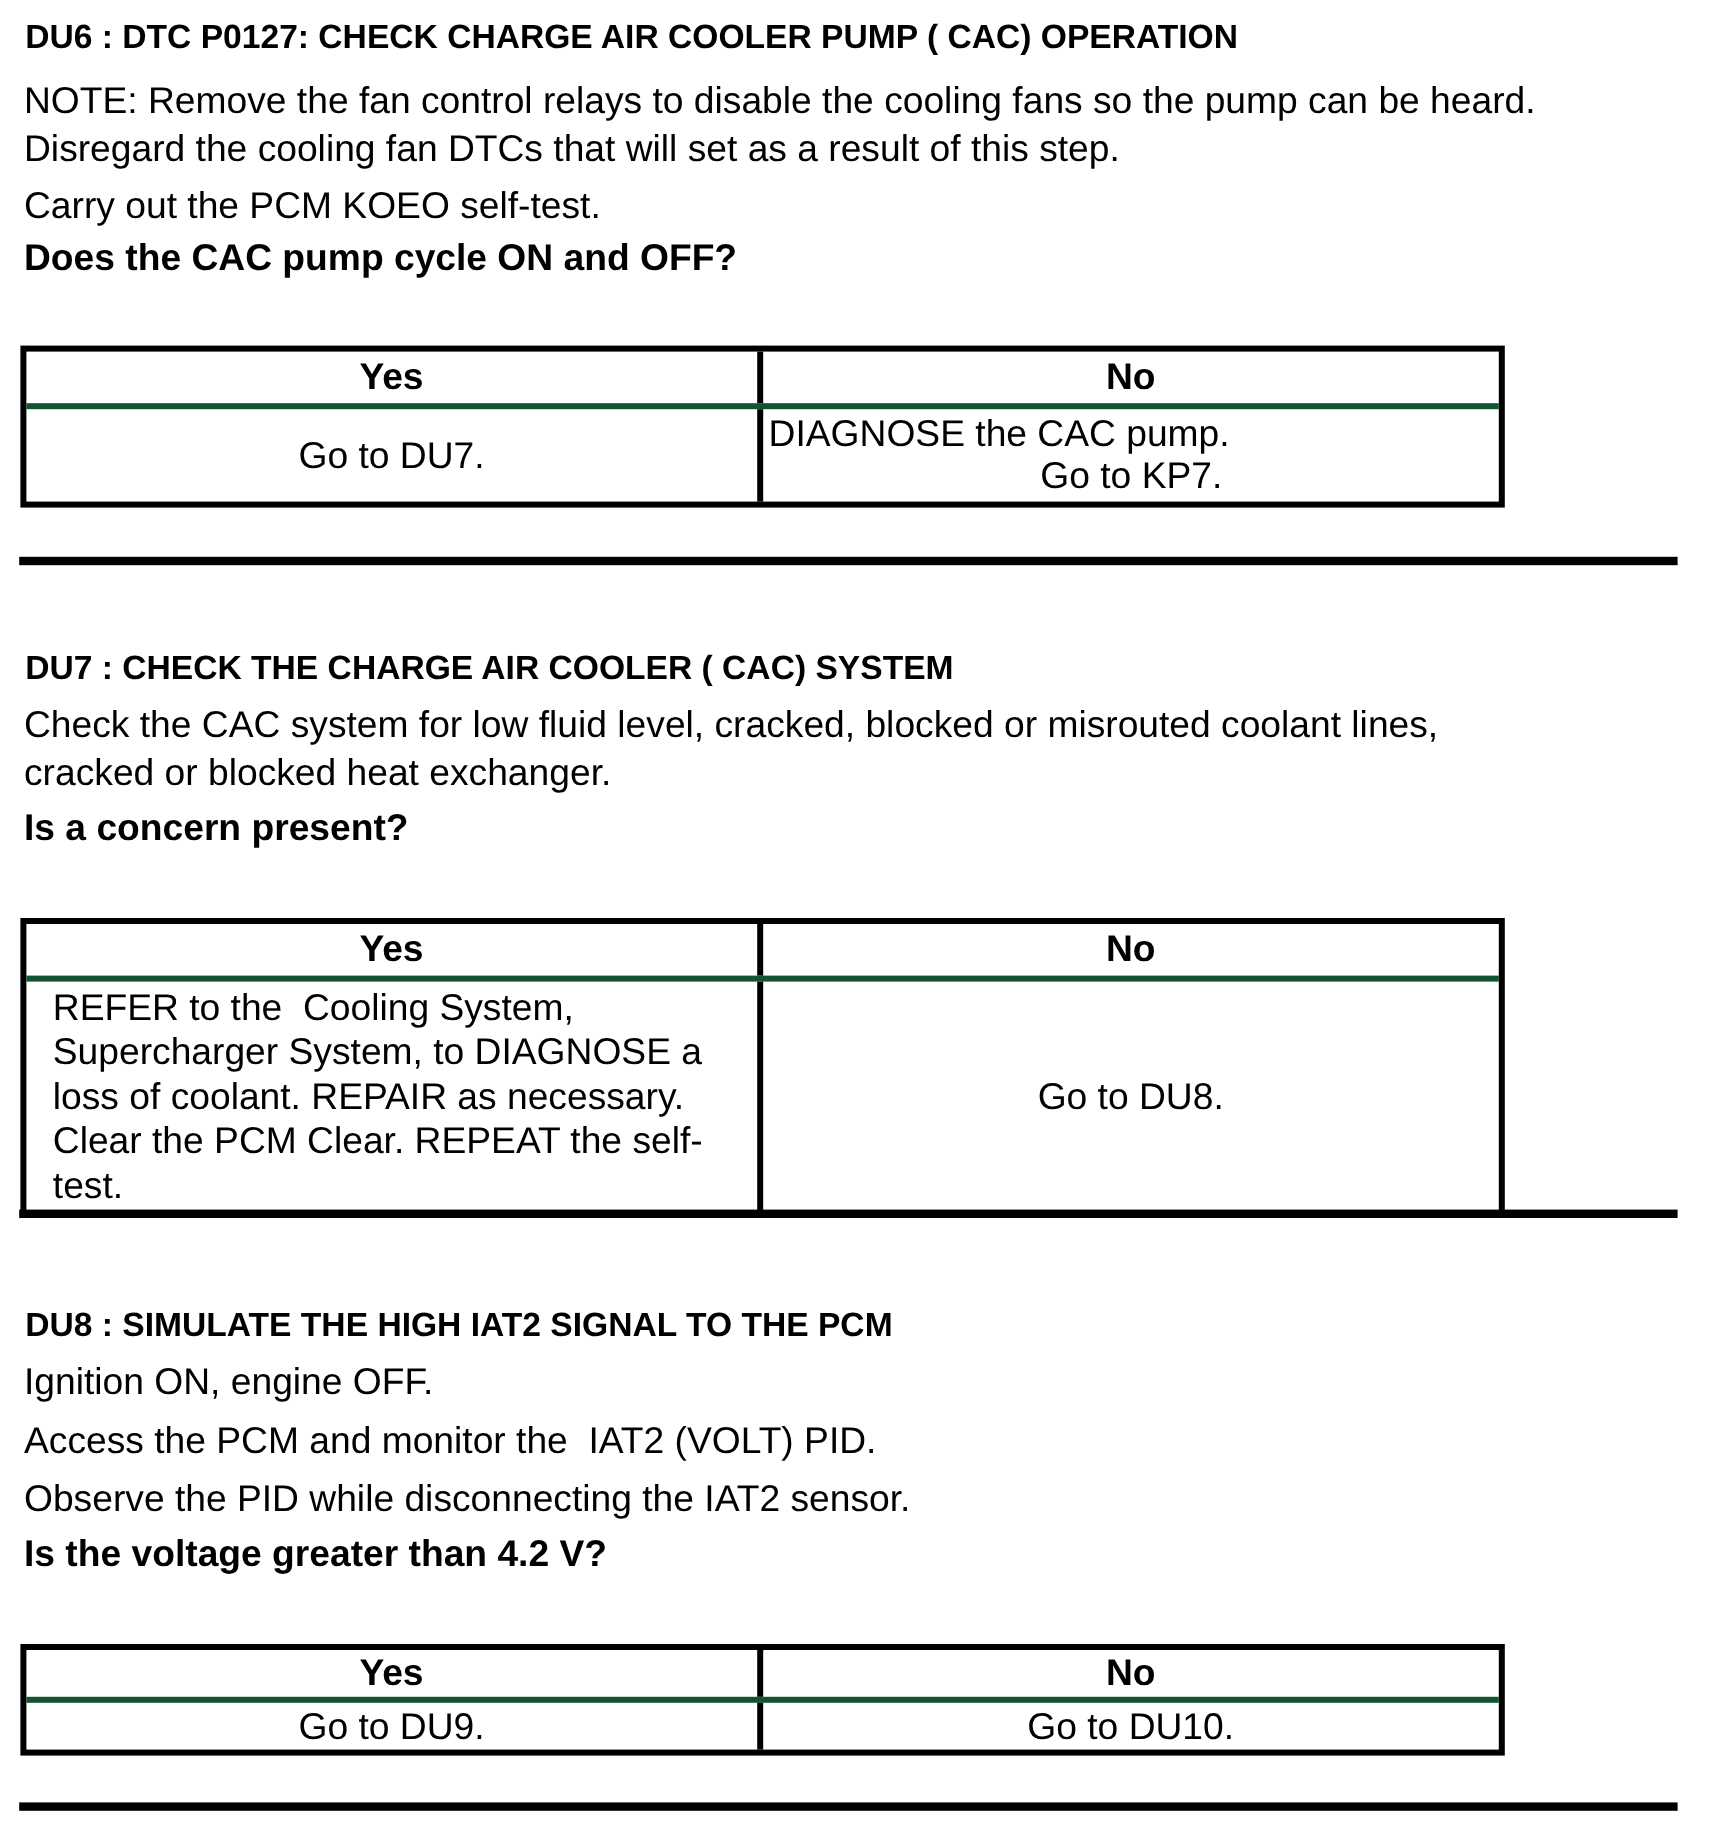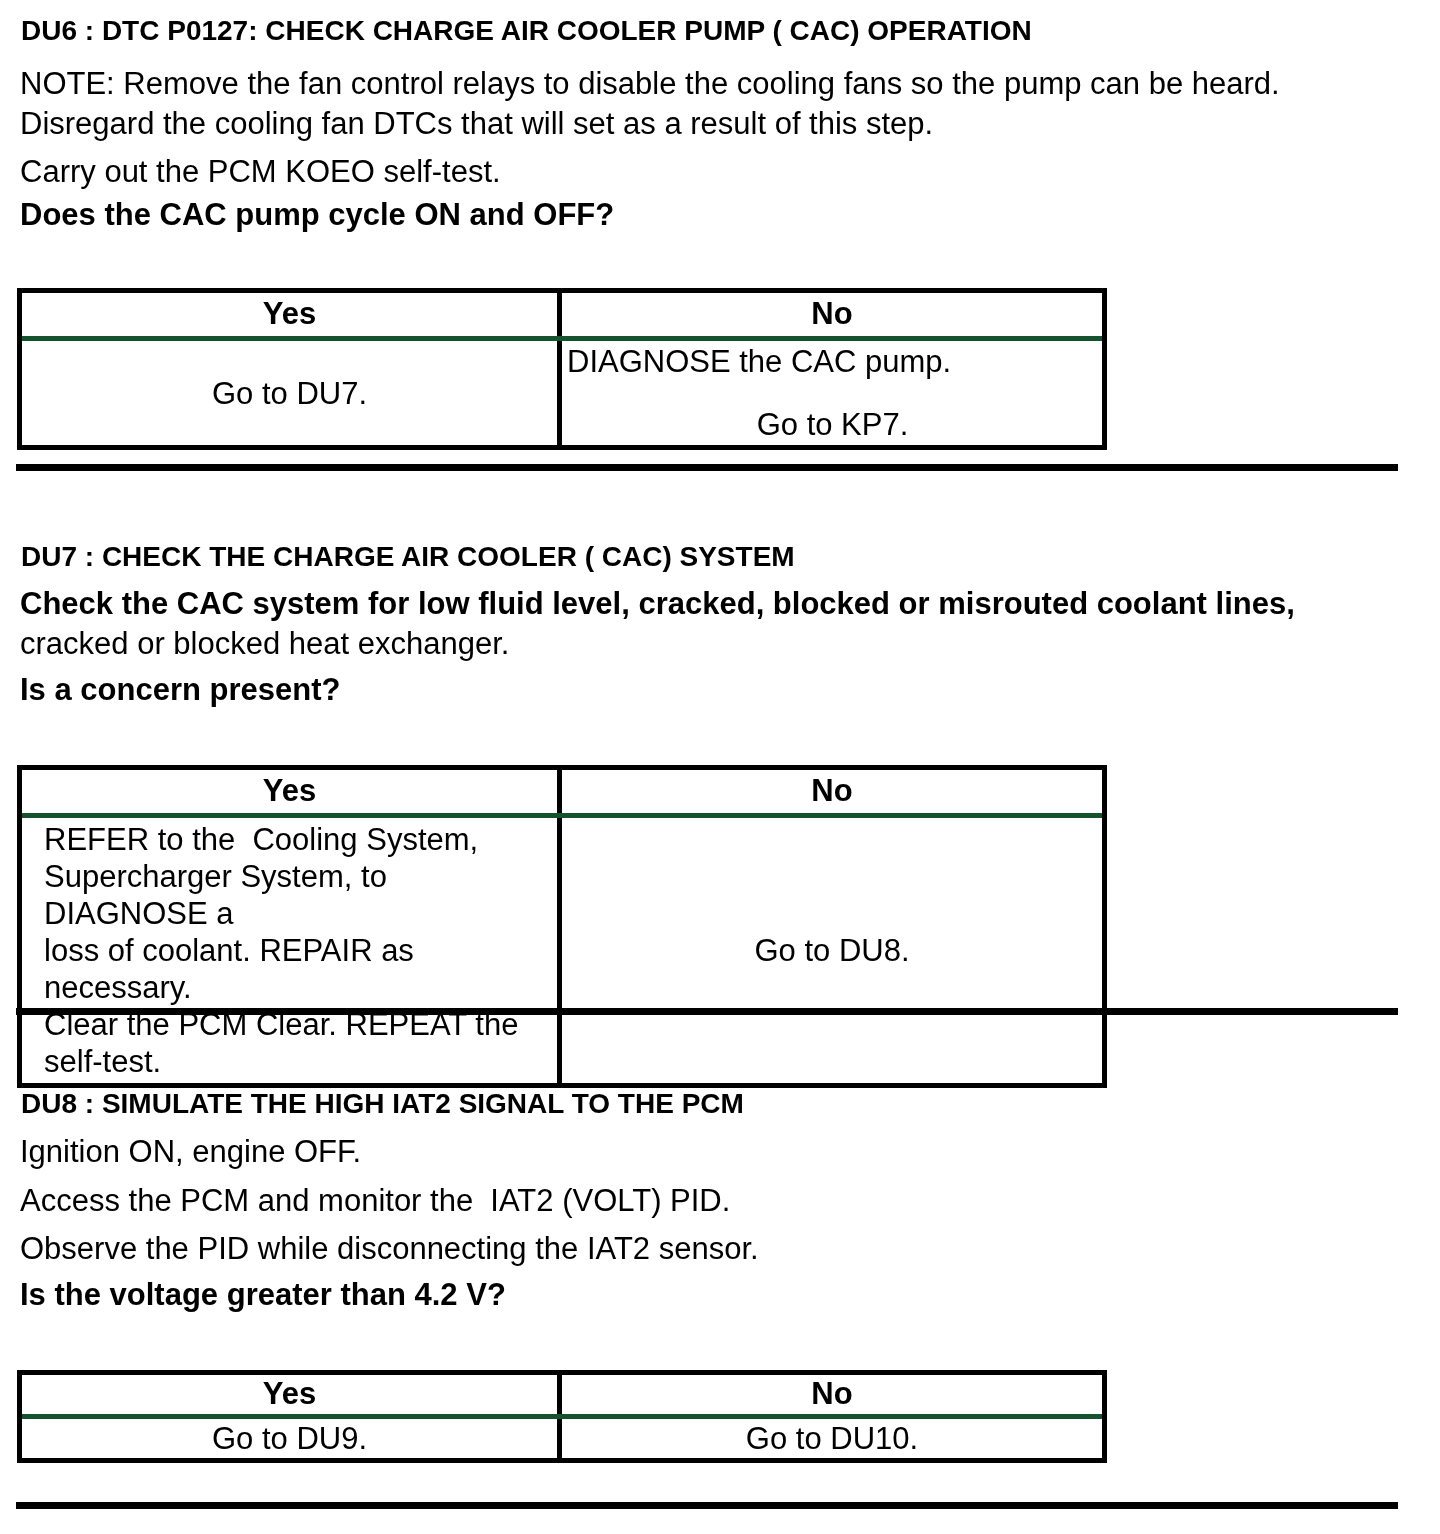--- a/index.html
+++ b/index.html
@@ -35,21 +35,21 @@
     position: absolute;
     left: 16px;
     width: 1382px;
     height: 7px;
     background: #000000;
   }
   
   .dtable {
     position: absolute;
     left: 17px;
-    width: 1090px;
+    width: 1237px;
     box-sizing: border-box;
     border: 5px solid #000000;
     background: #ffffff;
   }
   .trow { display: flex; width: 100%; }
   .trow + .trow { border-top: 5px solid #14532d; }
   .tcell {
     flex: 1 1 50%;
     box-sizing: border-box;
     font-size: 31px;
@@ -64,21 +64,21 @@
   }
   .vcenter {
     display: flex;
     align-items: center;
     justify-content: center;
     text-align: center;
   }
   .cell-lines { padding: 3px 4px 3px 5px; }
   .cline { line-height: 35px; }
   .cline.left { text-align: left; }
-  .cline.center { text-align: center; margin-top: 28px; }
+  .cline.center { text-align: center; }
   .t2line { line-height: 37px; }
   .ctr-single { text-align: center; line-height: 35px; padding: 2px 0; }
 </style>
 </head>
 <body>
 
 <div class="abs heading txt" style="top:15px; left:21px;">DU6 : DTC P0127: CHECK CHARGE AIR COOLER PUMP ( CAC) OPERATION</div>
 
 <div class="abs bodyline txt" style="top:64px; left:20px;">NOTE: Remove the fan control relays to disable the cooling fans so the pump can be heard.</div>
 <div class="abs bodyline txt" style="top:104px; left:20px;">Disregard the cooling fan DTCs that will set as a result of this step.</div>
@@ -98,21 +98,21 @@
       <div class="cline left txt">DIAGNOSE the CAC pump.</div>
       <div class="cline center txt">Go to KP7.</div>
     </div>
   </div>
 </div>
 
 <div class="divider" style="top:464px;"></div>
 
 <div class="abs heading txt" style="top:541px; left:21px;">DU7 : CHECK THE CHARGE AIR COOLER ( CAC) SYSTEM</div>
 
-<div class="abs bodyline txt" style="top:584px; left:20px;font-weight:bold;">Check the CAC system for low fluid level, cracked, blocked or misrouted coolant lines,</div>
+<div class="abs bodyline txt" style="top:584px; left:20px;">Check the CAC system for low fluid level, cracked, blocked or misrouted coolant lines,</div>
 <div class="abs bodyline txt" style="top:624px; left:20px;">cracked or blocked heat exchanger.</div>
 <div class="abs question txt" style="top:672px; left:20px;">Is a concern present?</div>
 
 <div class="dtable" style="top:765px;">
   <div class="trow">
     <div class="tcell first thcell txt">Yes</div>
     <div class="tcell thcell txt">No</div>
   </div>
   <div class="trow">
     <div class="tcell first cell-lines" style="min-height:147px;padding-left:22px;">

